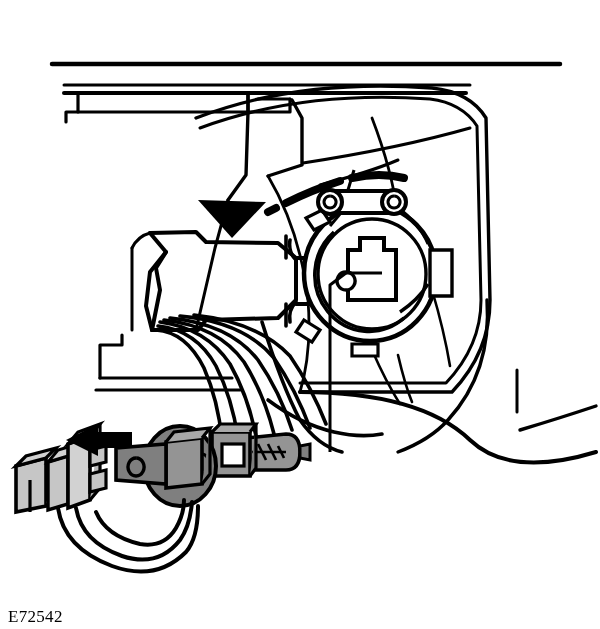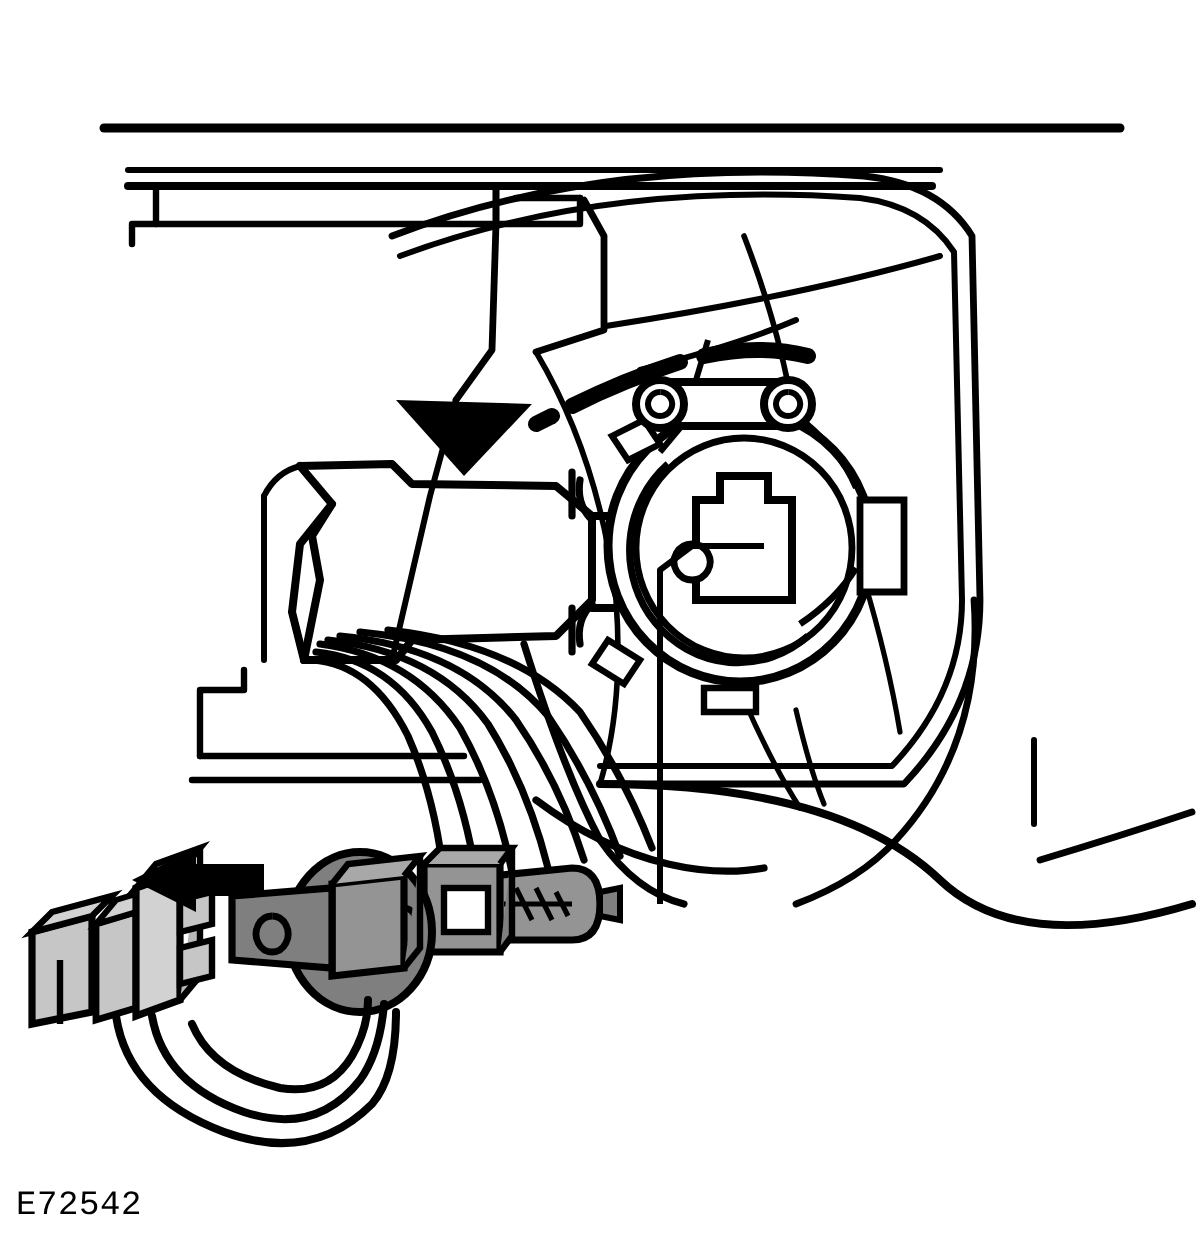--- a/index.html
+++ b/index.html
@@ -22,22 +22,22 @@
     height: 629px;
   }
   #figure-svg {
     display: block;
     width: 600px;
     height: 629px;
   }
   .fig-label {
     position: absolute;
     left: 8px;
-    top: 595px;
-    font-family: Liberation Mono, monospace;
+    top: 608px;
+    font-family: Liberation Serif, serif;
     font-size: 17px;
     letter-spacing: 0.3px;
     color: #000000;
     line-height: 1;
     white-space: nowrap;
   }
 </style>
 </head>
 <body>
 

